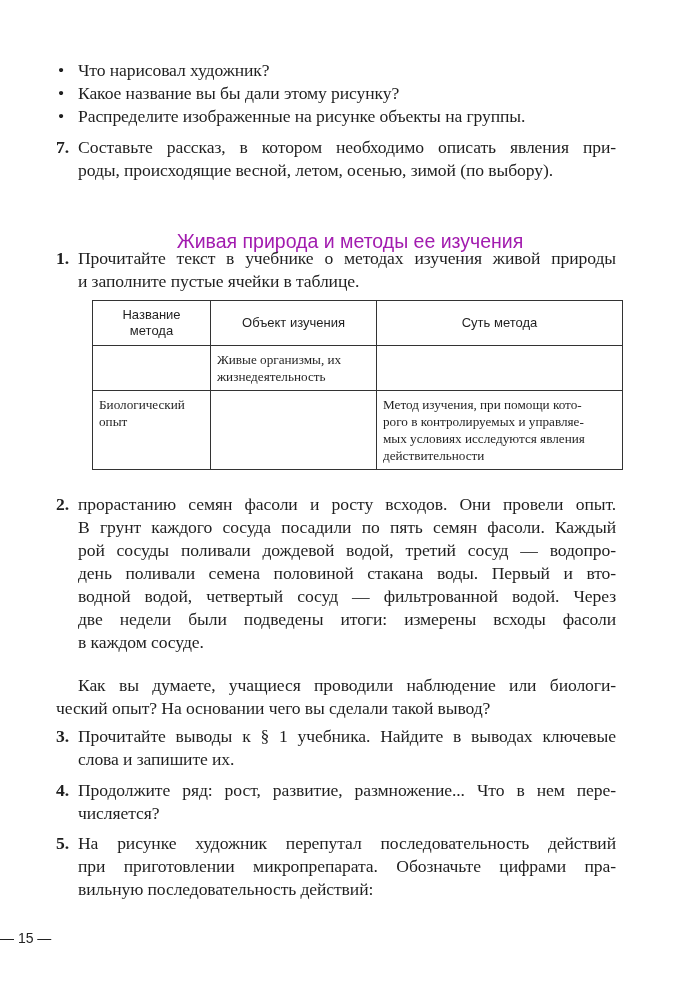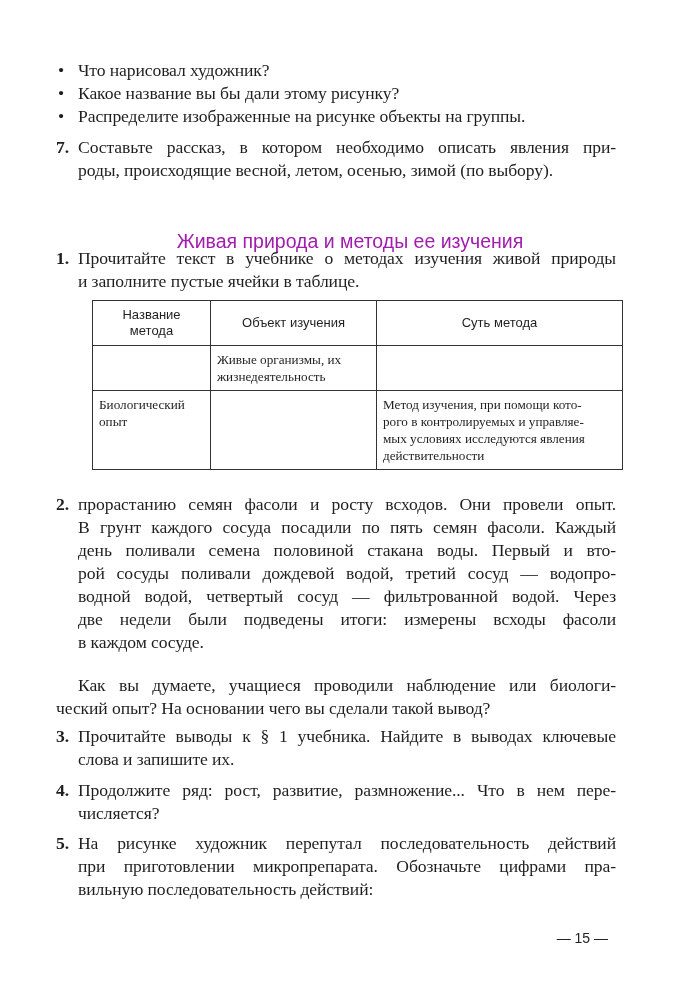--- a/index.html
+++ b/index.html
@@ -32,21 +32,21 @@
       font-family: "Liberation Sans", "DejaVu Sans", sans-serif; font-size: 13px; line-height: 16px;
       text-align: center; vertical-align: middle; height: 36px; padding: 4px 6px;
     }
     .c1 { width: 105px; } .c2 { width: 153px; }
     tr.r1 td { height: 34px; }
     tr.r2 td { height: 66px; }
     .para { position: absolute; left: 56px; width: 560px; }
     .para .ln { display: block; white-space: nowrap; text-align: justify; text-align-last: justify; }
     .para .ln.last { text-align-last: left; }
     .pagenum {
-      position: absolute; left: 0; width: 608px; top: 930px; text-align: right;
+      position: absolute; left: 0; width: 608px; top: 930px; text-align: left;
       font-family: "Liberation Sans", "DejaVu Sans", sans-serif; font-size: 14px; color: #222;
     }
   </style>
 </head>
 <body>
 
 <div class="page">
 
   <div class="bullets txt">
     <div class="bullet-row">
@@ -117,22 +117,22 @@
       </td>
     </tr>
   </tbody>
     </table>
 
   <div class="task txt" style="top:493px;">
     <span class="num">2.</span>
     <div class="body">
       <span class="ln">прорастанию семян фасоли и росту всходов. Они провели опыт.</span>
       <span class="ln">В грунт каждого сосуда посадили по пять семян фасоли. Каждый</span>
+      <span class="ln">рой сосуды поливали дождевой водой, третий сосуд — водопро-</span>
       <span class="ln">день поливали семена половиной стакана воды. Первый и вто-</span>
-      <span class="ln">рой сосуды поливали дождевой водой, третий сосуд — водопро-</span>
       <span class="ln">водной водой, четвертый сосуд — фильтрованной водой. Через</span>
       <span class="ln">две недели были подведены итоги: измерены всходы фасоли</span>
       <span class="ln last">в каждом сосуде.</span>
     </div>
   </div>
 
   <div class="para txt" style="top:674px;">
     <span class="ln" style="padding-left:22px;">Как вы думаете, учащиеся проводили наблюдение или биологи-</span>
     <span class="ln last">ческий опыт? На основании чего вы сделали такой вывод?</span>
   </div>

